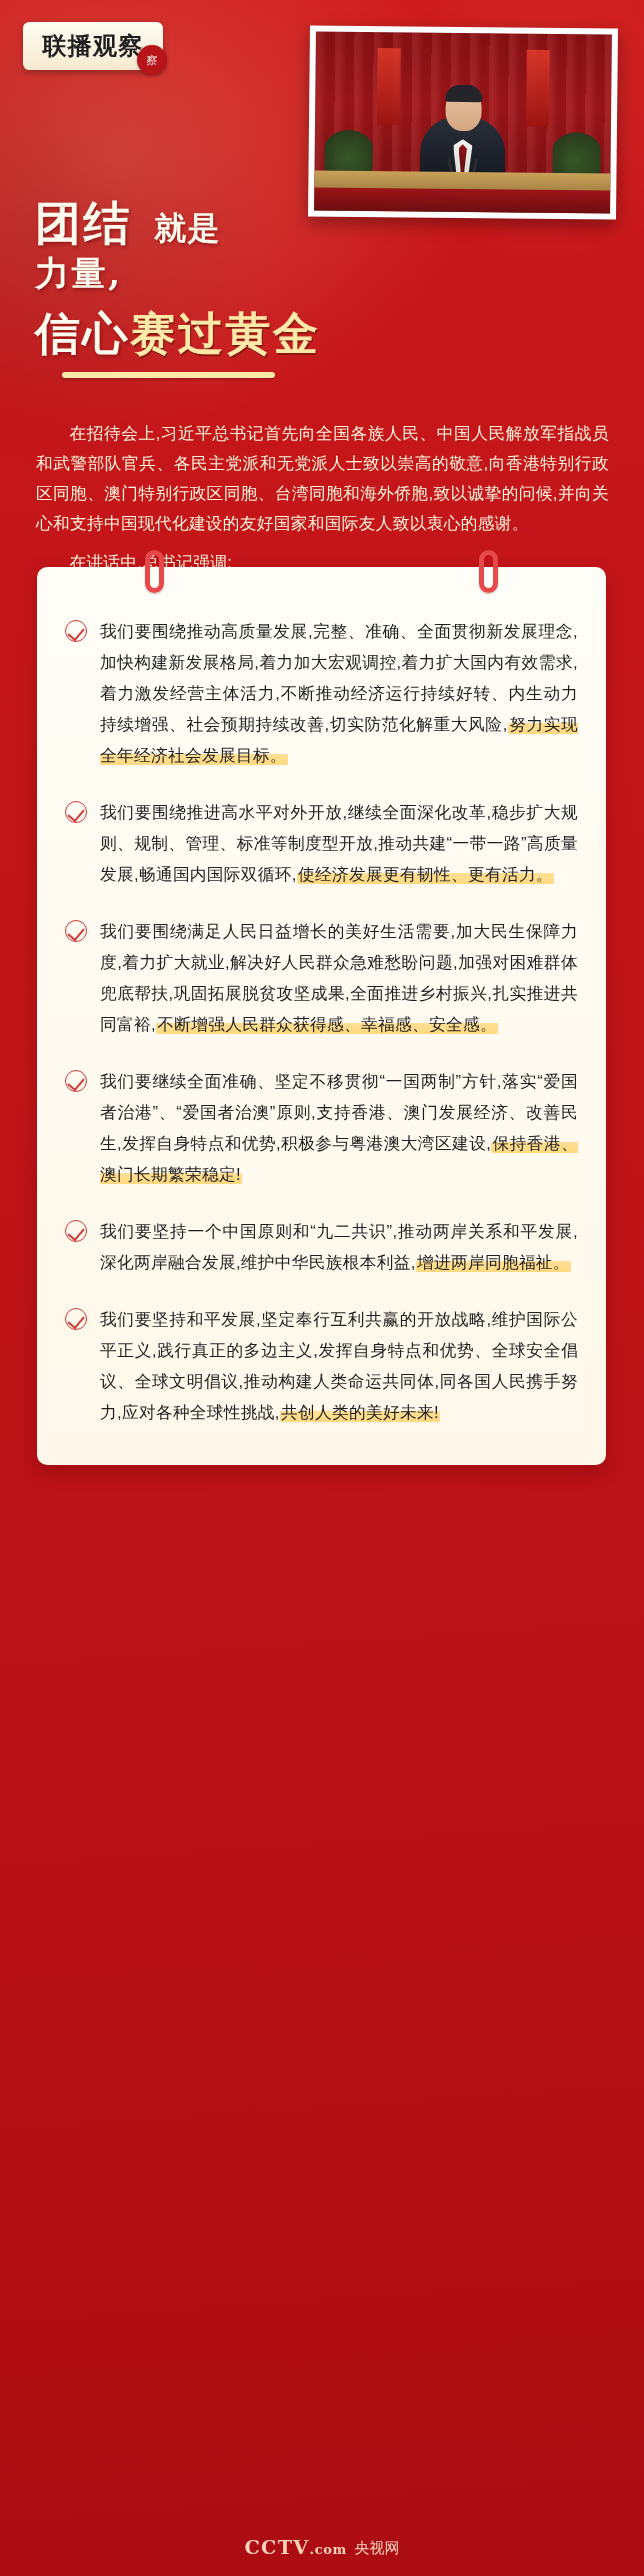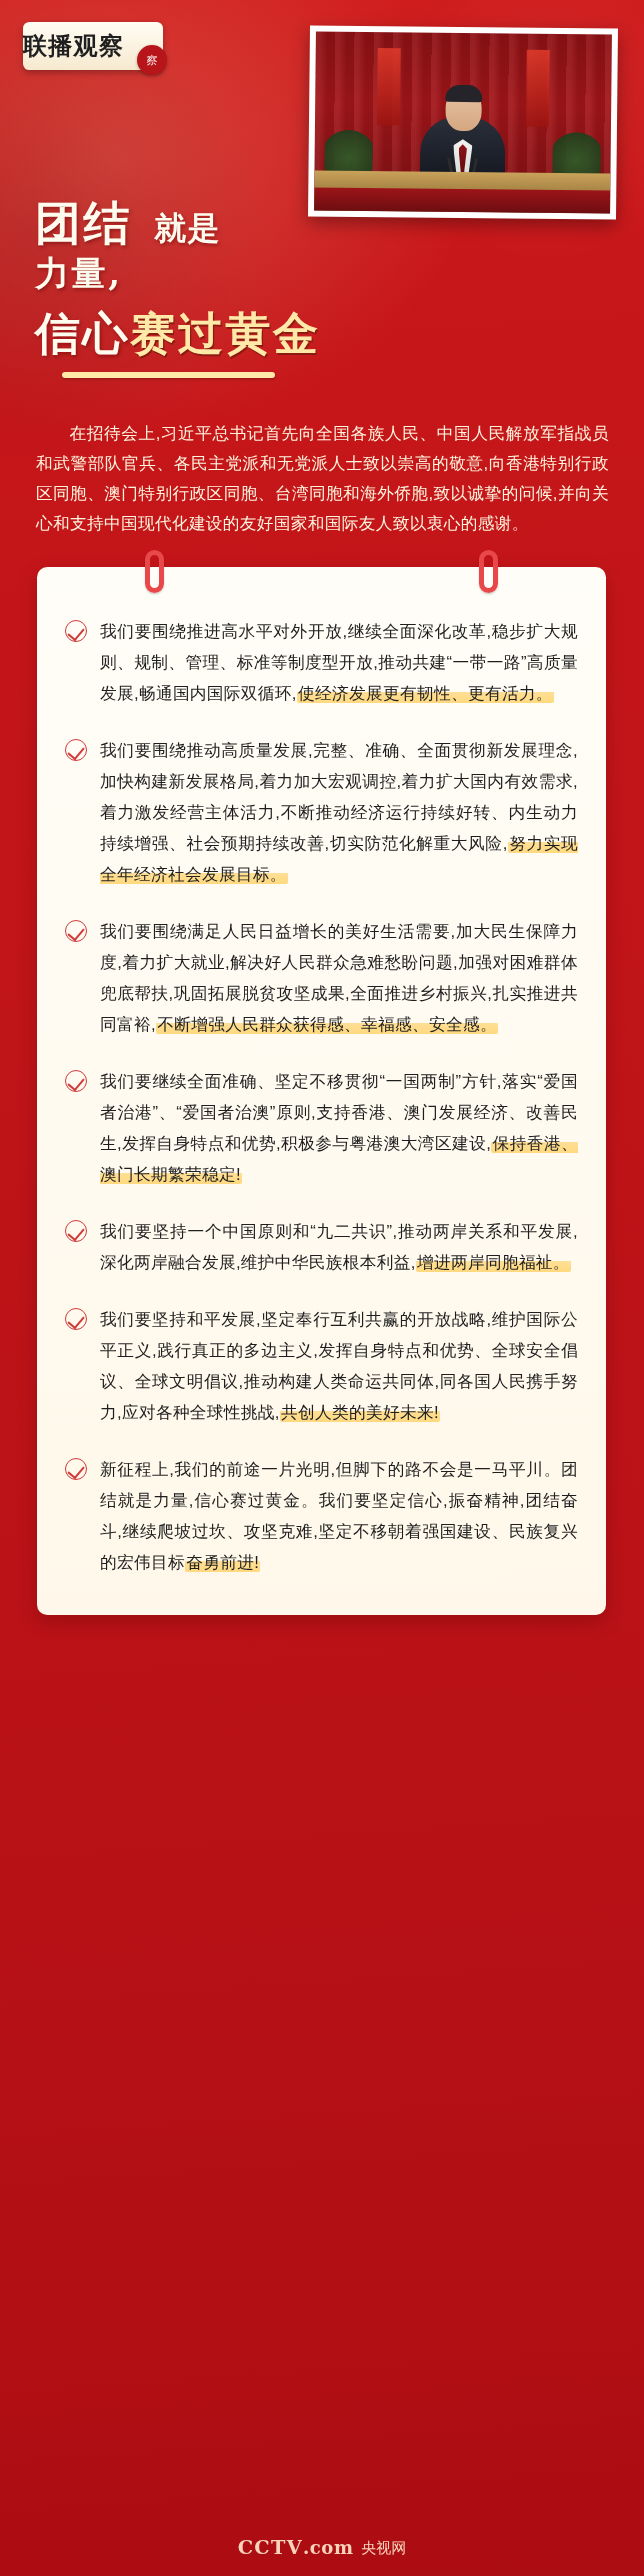--- a/index.html
+++ b/index.html
@@ -30,21 +30,21 @@
   }
 
   
   .brand {
     position: absolute;
     left: 23px; top: 22px;
     width: 140px; height: 48px;
     background: linear-gradient(180deg,#fffdf3,#f6e9cf);
     border-radius: 6.4px;
     box-shadow: 0 2.6px 6.4px rgba(0,0,0,0.28);
-    display: flex; align-items: center; justify-content: flex-start;
+    display: flex; align-items: center; justify-content: center;
   }
   .brand-text {
     font-family: "DejaVu Serif", serif;
     font-weight: bold;
     font-size: 24px;
     letter-spacing: 1.3px;
     color: #1f1f1f;
     white-space: nowrap;
   }
   .brand-seal {
@@ -254,21 +254,21 @@
     display: flex; align-items: center; justify-content: center; gap: 7.7px;
     opacity: .92;
   }
   .cctv {
     font-family: "DejaVu Serif", serif;
     font-weight: bold;
     font-size: 19.3px;
     color: #ffe3c8;
     letter-spacing: 1.3px;
   }
-  .cctv .dotcom { font-size: 18px; letter-spacing: 0.6px; }
+  .cctv .dotcom { font-size: 13px; letter-spacing: 0.6px; }
   .net {
     font-size: 15px; color: #ffe3c8; line-height: 13px; text-align: left;
   }
 </style>
 </head>
 <body>
 
 <div class="poster">
 
   <div class="brand">
@@ -305,43 +305,44 @@
     </div>
     <div class="h-line h2">力量,</div>
     <div class="h-line h3">
       <span>信心</span><span class="gold">赛过黄金</span>
     </div>
     <div class="underline"></div>
   </div>
 
   <div class="intro">
     <p>在招待会上,习近平总书记首先向全国各族人民、中国人民解放军指战员和武警部队官兵、各民主党派和无党派人士致以崇高的敬意,向香港特别行政区同胞、澳门特别行政区同胞、台湾同胞和海外侨胞,致以诚挚的问候,并向关心和支持中国现代化建设的友好国家和国际友人致以衷心的感谢。</p>
+    <p>在讲话中,总书记强调:</p>
   </div>
 
   <div class="card">
     <div class="ring l"></div>
     <div class="ring r"></div>
 
     <div class="item">
       <div class="check"></div>
       <div class="body">
+        <span>我们要围绕推动高质量发展,完整、准确、全面贯彻新发展理念,加快构建新发展格局,着力加大宏观调控,着力扩大国内有效需求,着力激发经营主体活力,不断推动经济运行持续好转、内生动力持续增强、社会预期持续改善,切实防范化解重大风险,</span><span class="hl">努力实现全年经济社会发展目标。</span>
+      </div>
+    </div>
+
+    <div class="item">
+      <div class="check"></div>
+      <div class="body">
         <span>我们要围绕推进高水平对外开放,继续全面深化改革,稳步扩大规则、规制、管理、标准等制度型开放,推动共建“一带一路”高质量发展,畅通国内国际双循环,</span><span class="hl">使经济发展更有韧性、更有活力。</span>
       </div>
     </div>
 
     <div class="item">
       <div class="check"></div>
       <div class="body">
-        <span>我们要围绕推动高质量发展,完整、准确、全面贯彻新发展理念,加快构建新发展格局,着力加大宏观调控,着力扩大国内有效需求,着力激发经营主体活力,不断推动经济运行持续好转、内生动力持续增强、社会预期持续改善,切实防范化解重大风险,</span><span class="hl">努力实现全年经济社会发展目标。</span>
-      </div>
-    </div>
-
-    <div class="item">
-      <div class="check"></div>
-      <div class="body">
         <span>我们要围绕满足人民日益增长的美好生活需要,加大民生保障力度,着力扩大就业,解决好人民群众急难愁盼问题,加强对困难群体兜底帮扶,巩固拓展脱贫攻坚成果,全面推进乡村振兴,扎实推进共同富裕,</span><span class="hl">不断增强人民群众获得感、幸福感、安全感。</span>
       </div>
     </div>
 
     <div class="item">
       <div class="check"></div>
       <div class="body">
         <span>我们要继续全面准确、坚定不移贯彻“一国两制”方针,落实“爱国者治港”、“爱国者治澳”原则,支持香港、澳门发展经济、改善民生,发挥自身特点和优势,积极参与粤港澳大湾区建设,</span><span class="hl">保持香港、澳门长期繁荣稳定!</span>
       </div>
     </div>
@@ -353,26 +354,20 @@
       </div>
     </div>
 
     <div class="item">
       <div class="check"></div>
       <div class="body">
         <span>我们要坚持和平发展,坚定奉行互利共赢的开放战略,维护国际公平正义,践行真正的多边主义,发挥自身特点和优势、全球安全倡议、全球文明倡议,推动构建人类命运共同体,同各国人民携手努力,应对各种全球性挑战,</span><span class="hl">共创人类的美好未来!</span>
       </div>
     </div>
 
-    <div class="item">
-      <div class="check"></div>
-      <div class="body">
-        <span>新征程上,我们的前途一片光明,但脚下的路不会是一马平川。团结就是力量,信心赛过黄金。我们要坚定信心,振奋精神,团结奋斗,继续爬坡过坎、攻坚克难,坚定不移朝着强国建设、民族复兴的宏伟目标</span><span class="hl">奋勇前进!</span>
-      </div>
-    </div>
   </div>
 
   <div class="footer">
     <div class="cctv">
       <span>CCTV</span><span class="dotcom">.com</span>
     </div>
     <div class="net">央视网</div>
   </div>
 
 </div>

